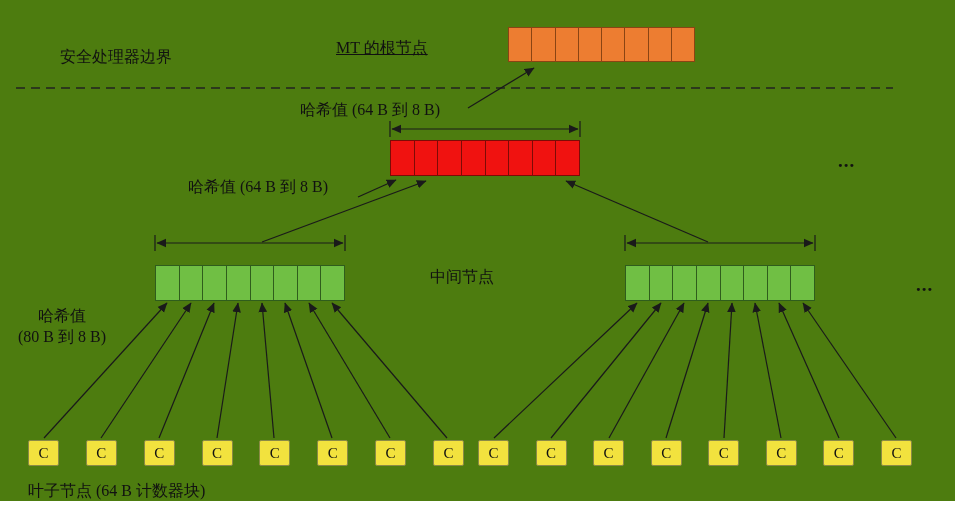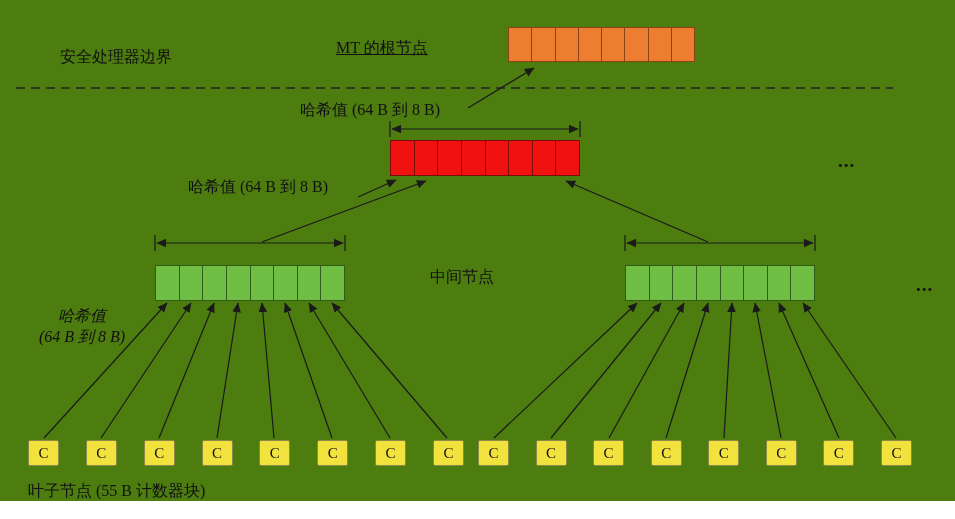--- a/index.html
+++ b/index.html
@@ -100,30 +100,30 @@
   <div class="label" style="left:60px; top:47px;">安全处理器边界</div>
 
   <div class="label" style="left:336px; top:38px;text-decoration:underline;">MT 的根节点</div>
 
   <div class="label" style="left:300px; top:100px;">哈希值 (64 B 到 8 B)</div>
 
   <div class="label" style="left:188px; top:177px;">哈希值 (64 B 到 8 B)</div>
 
   <div class="label" style="left:430px; top:267px;">中间节点</div>
 
-  <div class="label two-line" style="left:28px; top:306px; width:108px;font-style:italic;">
+  <div class="label two-line" style="left:8px; top:306px; width:108px;">
     <div>哈希值</div>
-    <div>(64 B 到 8 B)</div>
+    <div>(80 B 到 8 B)</div>
   </div>
 
   <div class="label ellipsis" style="left:838px; top:150px;">...</div>
 
   <div class="label ellipsis" style="left:916px; top:274px;">...</div>
 
-  <div class="label" style="left:28px; top:481px;">叶子节点 (55 B 计数器块)</div>
+  <div class="label" style="left:28px; top:481px;">叶子节点 (64 B 计数器块)</div>
 
   <div class="bar bar-root" style="left: 508px; top: 27px; width: 187px; height: 35px; background: rgb(237, 125, 49);">
       <div class="cell"></div>
       <div class="cell"></div>
       <div class="cell"></div>
       <div class="cell"></div>
       <div class="cell"></div>
       <div class="cell"></div>
       <div class="cell"></div>
       <div class="cell"></div>

